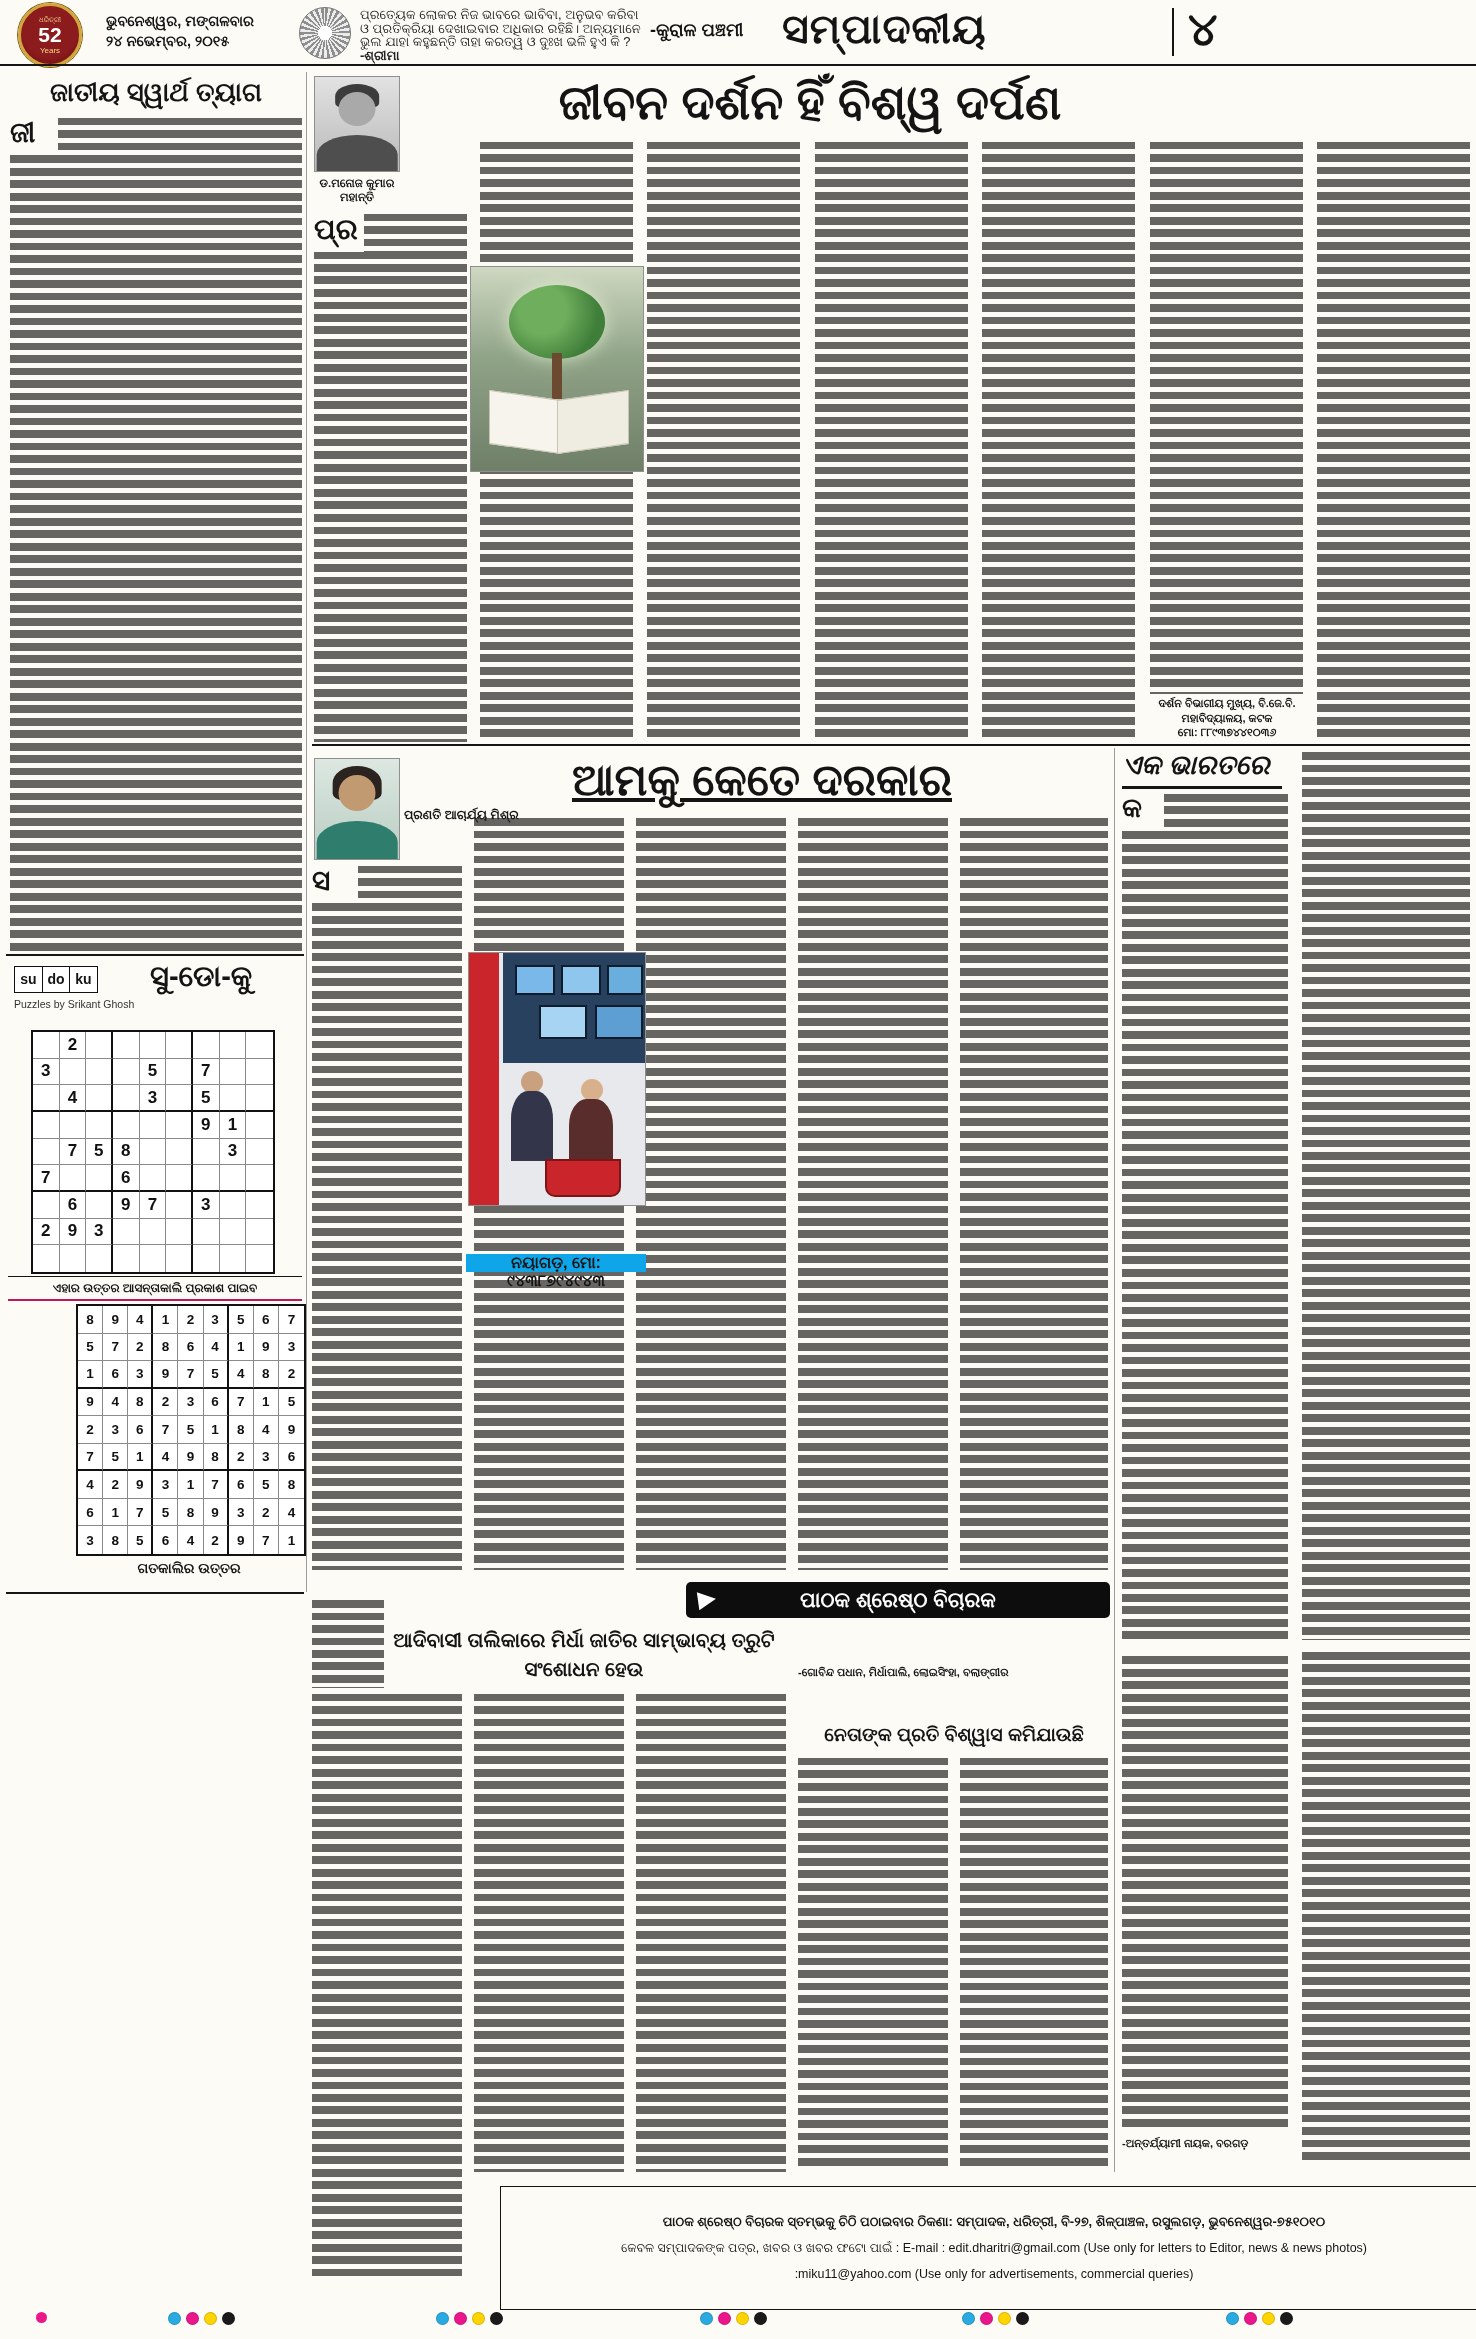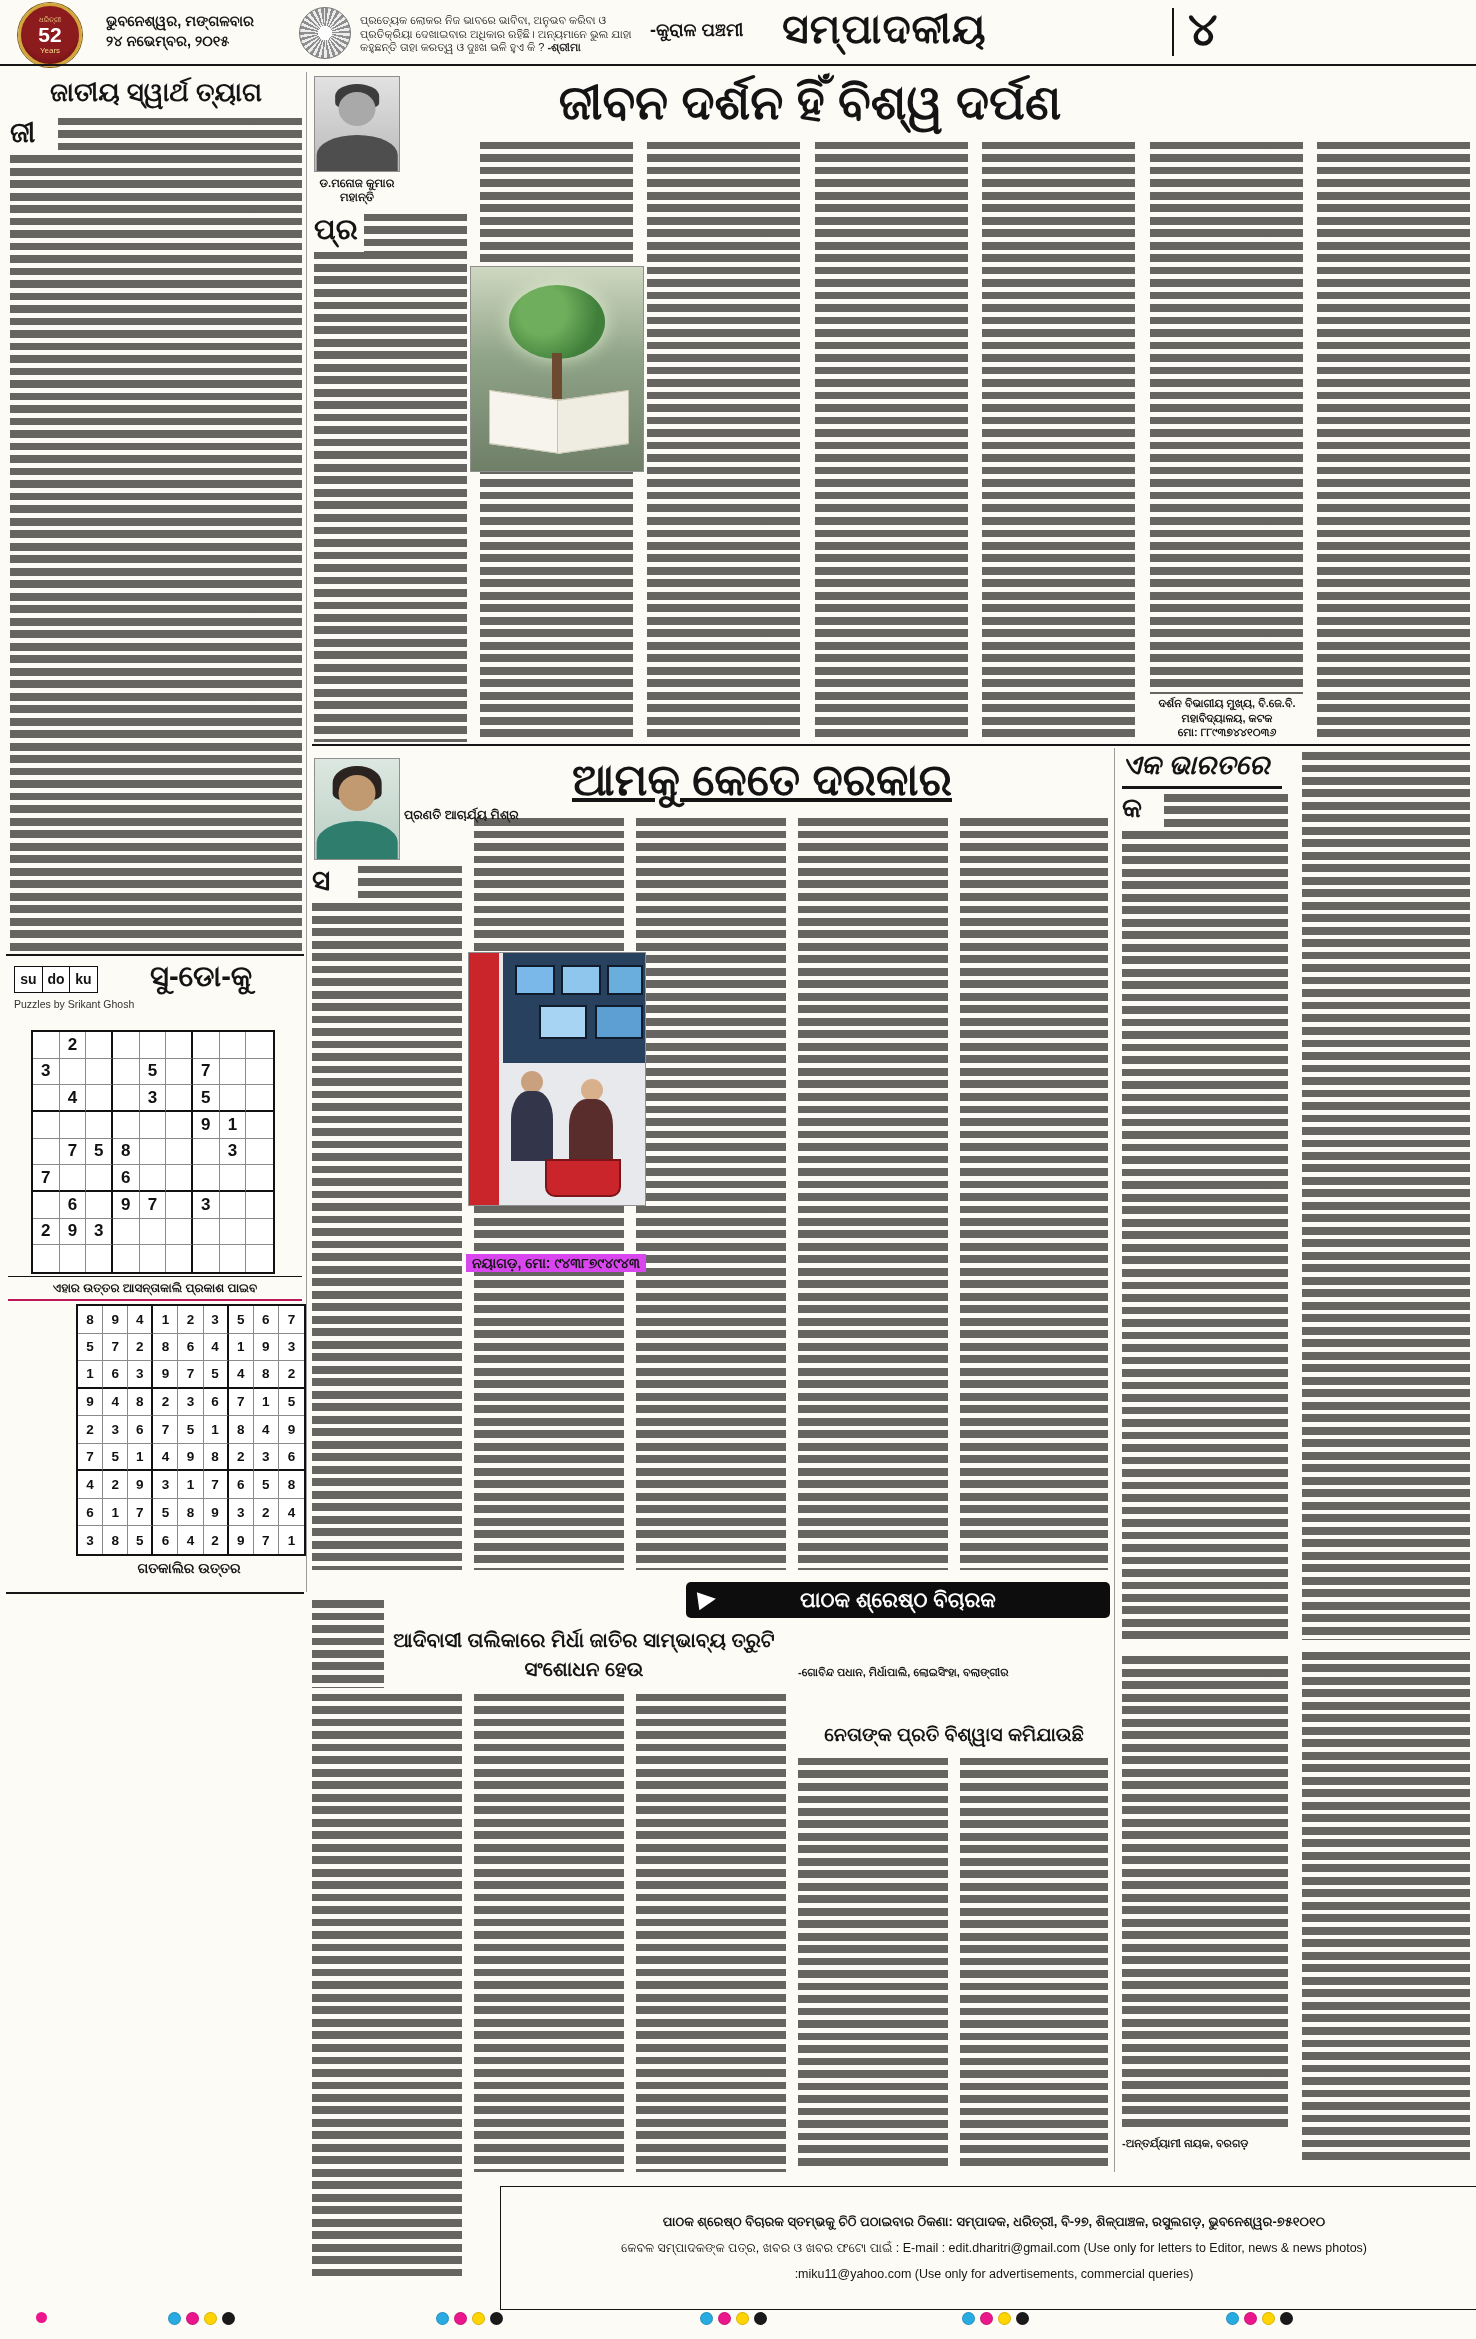--- a/index.html
+++ b/index.html
@@ -50,21 +50,21 @@
 
     <div class="abs b" style="left:106px;top:11px;width:190px;font-size:14.5px;line-height:20px;">
       <div>ଭୁବନେଶ୍ୱର, ମଙ୍ଗଳବାର</div>
       <div>୨୪ ନଭେମ୍ବର, ୨୦୧୫</div>
     </div>
 
     <div class="abs" style="left:299px;top:7px;width:50px;height:50px;border-radius:50%;border:1.5px solid #777;
                 background:radial-gradient(circle at 50% 50%, #ffffff 0 7px, rgba(255,255,255,0) 7px),
                            repeating-conic-gradient(#8f8f8f 0deg 7deg, #ececec 7deg 14deg);"></div>
 
-    <div class="abs" style="left:360px;top:14px;width:282px;font-size:11px;line-height:13.5px;color:#222;">
+    <div class="abs" style="left:360px;top:8px;width:282px;font-size:13px;line-height:13.5px;color:#222;">
       <span>ପ୍ରତ୍ୟେକ ଲୋକର ନିଜ ଭାବରେ ଭାବିବା, ଅନୁଭବ କରିବା ଓ ପ୍ରତିକ୍ରିୟା ଦେଖାଇବାର ଅଧିକାର ରହିଛି। ଅନ୍ୟମାନେ ଭୁଲ ଯାହା କହୁଛନ୍ତି ତାହା କରତ୍ୱ ଓ ଦୁଃଖ ଭଳି ହୁଏ କି ?</span>
       <span class="b">-ଶ୍ରୀମା</span>
     </div>
 
     <div class="abs b" style="left:650px;top:20px;width:130px;font-size:18px;">-କୁରାଳ ପଞ୍ଚମୀ</div>
 
     <div class="abs b" style="left:782px;top:6px;font-size:41px;letter-spacing:1px;">ସମ୍ପାଦକୀୟ</div>
 
     <div class="abs" style="left:1172px;top:8px;width:2px;height:48px;background:#141414;"></div>
 
@@ -318,21 +318,21 @@
     <div class="abs" style="left:70px;top:52px;width:44px;height:30px;background:#a7d4f2;border:2px solid #101c2c;"></div>
     <div class="abs" style="left:126px;top:52px;width:44px;height:30px;background:#5d9fd2;border:2px solid #101c2c;"></div>
     <div class="abs" style="left:0;top:0;width:30px;height:252px;background:#c9252b;"></div>
     <div class="abs" style="left:52px;top:118px;width:22px;height:22px;border-radius:50%;background:#caa17e;"></div>
     <div class="abs" style="left:42px;top:138px;width:42px;height:70px;border-radius:40% 40% 0 0;background:#33364a;"></div>
     <div class="abs" style="left:112px;top:126px;width:22px;height:22px;border-radius:50%;background:#d9b08c;"></div>
     <div class="abs" style="left:100px;top:146px;width:44px;height:66px;border-radius:40% 40% 0 0;background:#5a2d2d;"></div>
     <div class="abs" style="left:76px;top:206px;width:72px;height:34px;background:#c9252b;border:2px solid #7d1418;border-radius:0 0 10px 10px;"></div>
   </div>
 
-  <div class="abs b ctr" style="left:466px;top:1254px;width:180px;height:18px;background:#d946ef;font-size:14px;line-height:18px;">ନୟାଗଡ଼, ମୋ: ୯୪୩୮୭୯୪୯୪୩</div>
+  <div class="abs b ctr" style="left:466px;top:1254px;width:180px;height:18px;background:#0ea5e9;font-size:16px;line-height:18px;">ନୟାଗଡ଼, ମୋ: ୯୪୩୮୭୯୪୯୪୩</div>
 
   <div class="vr" style="left:1114px;top:748px;height:1424px;"></div>
 
   <div class="abs b" style="left:1122px;top:750px;width:240px;font-size:27px;font-style:italic;">ଏକ ଭାରତରେ</div>
   <div class="hr" style="left:1122px;top:786px;width:160px;height:3px;"></div>
 
   <div class="tx" style="left:1122px;top:794px;width:166px;height:1336px;"></div>
   <div class="dcap" style="left:1122px;top:794px;width:42px;height:34px;font-size:27px;">କ</div>
   <div class="tx" style="left:1302px;top:752px;width:168px;height:1410px;"></div>
 

